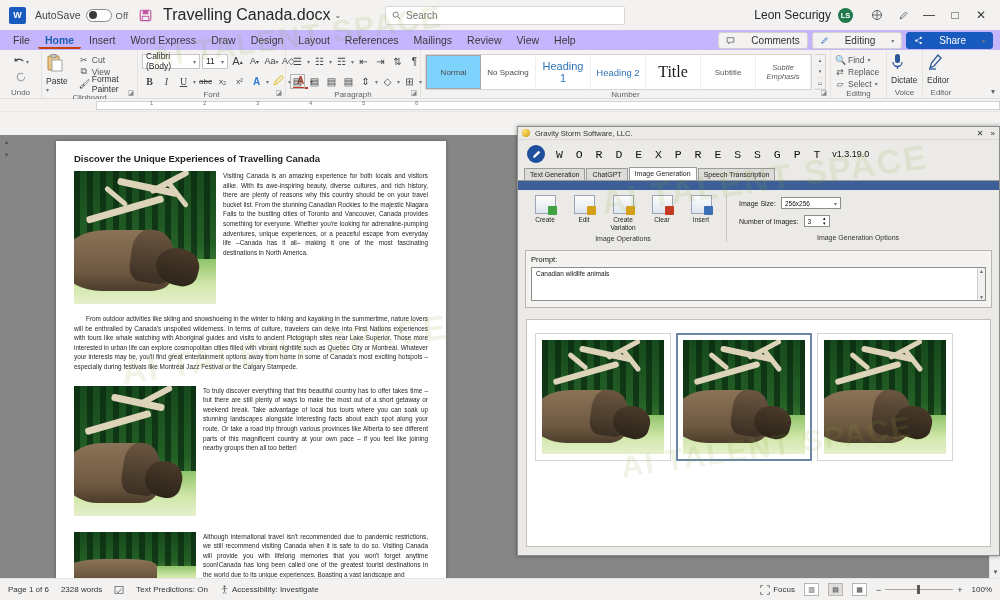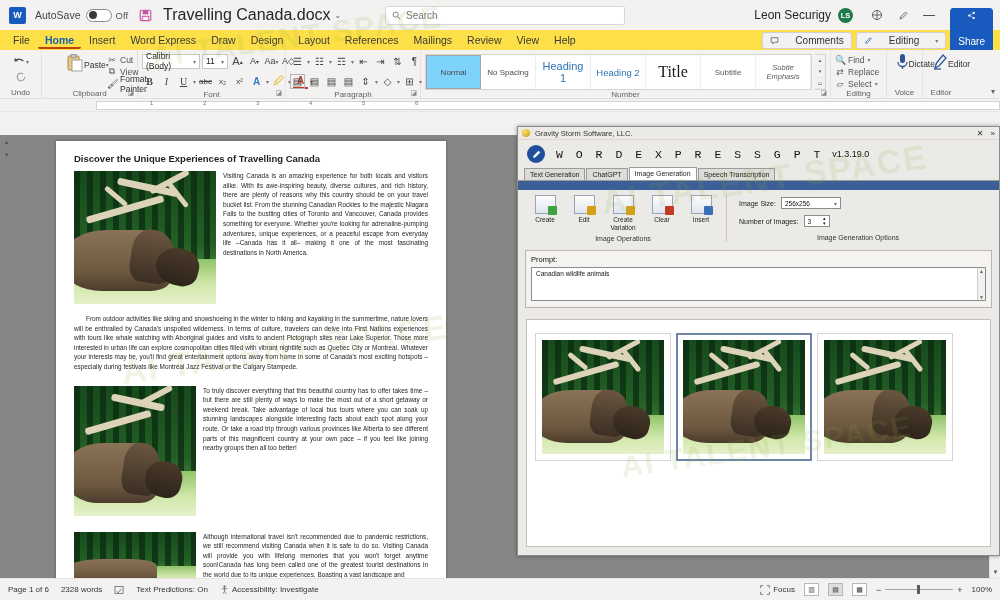--- a/index.html
+++ b/index.html
@@ -39,41 +39,41 @@
   .searchbox .ph { font-size:10px; color:#767676; }
   .tb-right { margin-left:auto; display:flex; align-items:center; gap:0px; }
   .username { font-size:12px; color:#262626; margin-right:7px; }
   .avatar { width:15px; height:15px; border-radius:50%; background:#207a4d;
             color:#fff; font-size:7.5px; display:flex; align-items:center;
             justify-content:center; margin-right:11px; font-weight:600; }
   .tbico { width:26px; height:22px; display:flex; align-items:center;
             justify-content:center; color:#3b3a39; font-size:12px; }
   
   .menubar { height:20px; display:flex; align-items:center; padding-left:6px;
-             gap:1px; background:#fde047; position:relative; }
+             gap:1px; background:#c4b5fd; position:relative; }
   .menuitem { font-size:10.5px; color:#393939; padding:2px 7px; border-radius:2px; }
   .menuitem.active { color:#1b5fb0; font-weight:600; border-bottom:2px solid #c2410c;
              padding-bottom:1px; }
   .menu-right { margin-left:auto; display:flex; align-items:center; gap:4px;
              padding-right:7px; }
   .mbtn { display:flex; align-items:center; gap:16px; font-size:10px;
           border:1px solid #d2d0ce; border-radius:3px; padding:2px 7px;
           background:#f3f2f1; color:#333; }
-  .mbtn.share { background:#185abd; border-color:#185abd; color:#fff;flex-direction:column; }
+  .mbtn.share { background:#185abd; border-color:#185abd; color:#fff; }
   
   .ribbon { height:49px; background:#f3f2f1; display:flex;
             border-bottom:1px solid #e1dfdd; position:relative; }
   .rgroup { display:flex; flex-direction:column; justify-content:space-between;
             padding:2px 4px 0 4px; border-right:1px solid #e5e3e1; position:relative; }
   .rgroup .body { display:flex; align-items:flex-start; gap:3px; flex:1; }
   .rgroup .gname { font-size:8px; color:#616161; text-align:center; padding-bottom:1px; }
   .gdlg { position:absolute; right:3px; bottom:1px; font-size:7px; color:#888; }
-  .bigbtn { display:flex; flex-direction:row; align-items:center;
+  .bigbtn { display:flex; flex-direction:column; 
             justify-content:flex-start; width:38px; font-size:8.5px;
-            color:#333; padding-top:1px;margin-left:20px; }
+            color:#333; padding-top:1px; }
   .bigbtn .gl { font-size:17px; line-height:18px; }
   .smallcol { display:flex; flex-direction:column; gap:1px; padding-top:2px; }
   .smallbtn { display:flex; align-items:center; gap:3px; font-size:8.5px;
               color:#555; height:11px; }
   .smallbtn .gl { font-size:9px; width:10px; text-align:center; }
   .rowline { display:flex; align-items:center; gap:2px; height:18px; }
   .fontbox { border:1px solid #c7c6c4; background:#fff; height:15px;
              display:flex; align-items:center; justify-content:space-between;
              font-size:8.5px; padding:0 3px; color:#201f1e; }
   .ico { width:15px; height:15px; display:flex; align-items:center;

